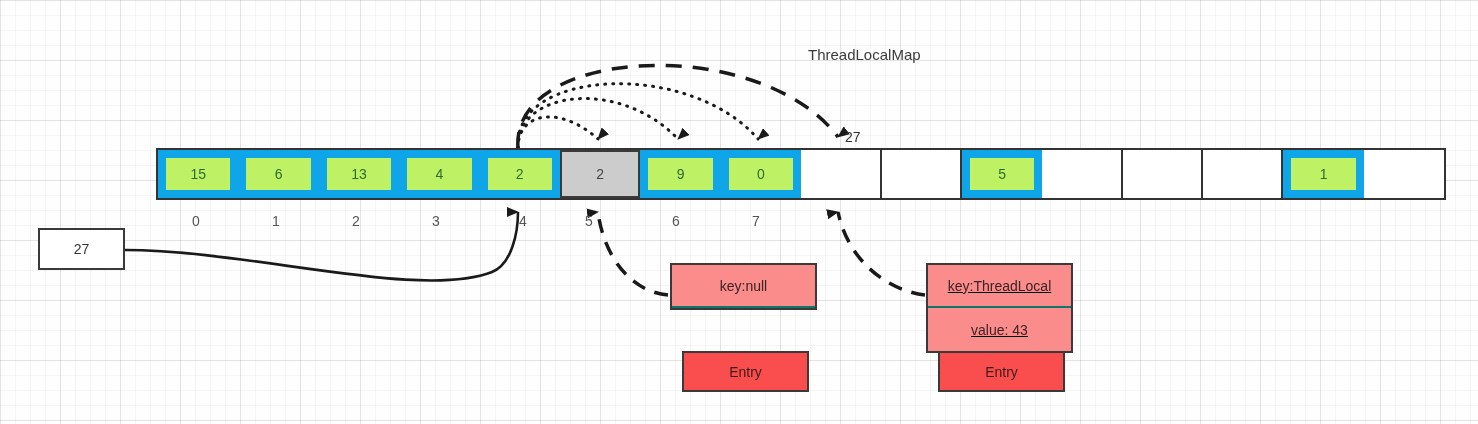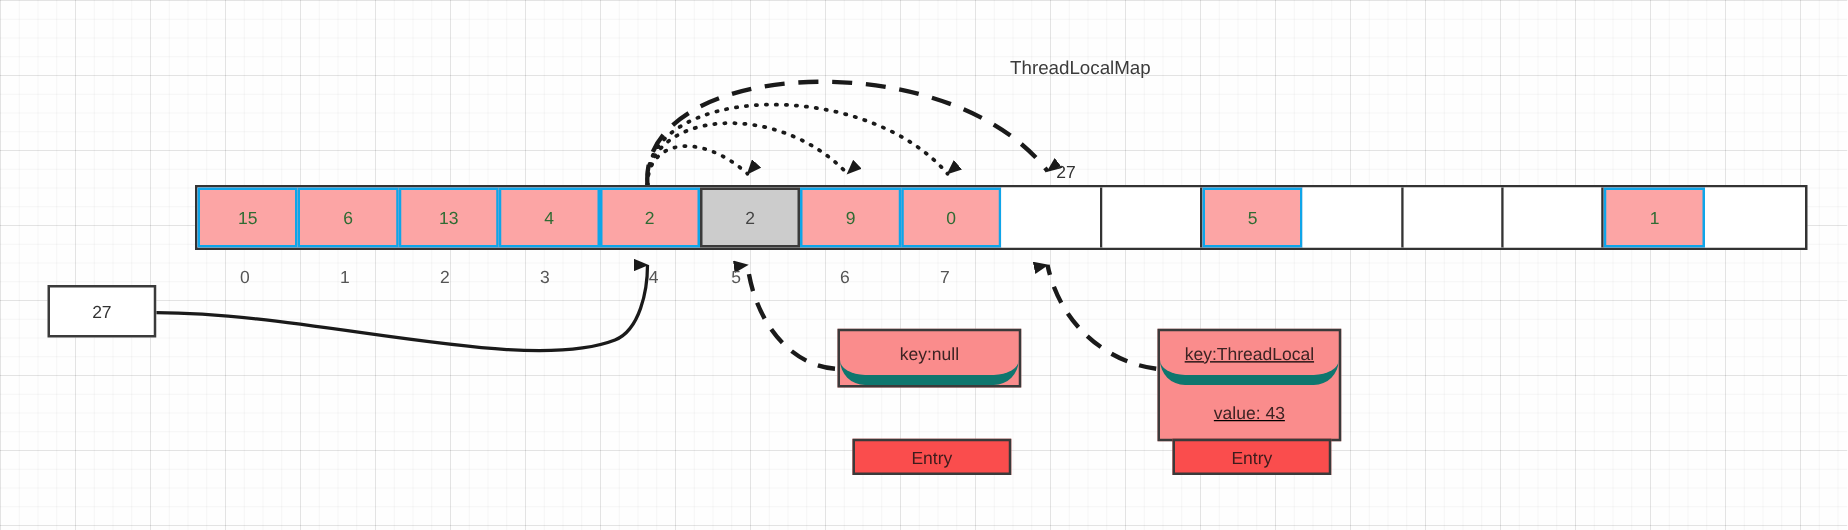--- a/index.html
+++ b/index.html
@@ -58,22 +58,22 @@
     display: flex;
     align-items: center;
     justify-content: center;
     font-size: 14px;
     border-right: 2px solid #333333;
     background: #ffffff;
     color: #333333;
   }
   .cell:last-child { border-right: none; }
   .cell.green {
-    background: #fca5a5;
-    border: 2px solid #0ea5e9;
+    background: #bef264;
+    border: 8px solid #0ea5e9;
     color: #2f6b33;
   }
   .cell.gray {
     background: #cccccc;
     border: 2px solid #3a3a3a;
     color: #444444;
   }
 
   
   .idx-label {
@@ -121,27 +121,27 @@
   }
   .entry-row {
     height: 43px;
     display: flex;
     align-items: center;
     justify-content: center;
     font-size: 14px;
     color: #3d2323;
     box-sizing: border-box;
   }
-  .entry-row.top { border-bottom: 8px solid #0f766e; border-radius: 20px; }
+  .entry-row.top { border-bottom: 2px solid #0f766e; }
   .entry-tag {
     position: absolute;
     left: 12px;
     top: 88px;
     width: 127px;
-    height: 29px;
+    height: 41px;
     border: 2px solid #3a3a3a;
     background: #fa4d4d;
     display: flex;
     align-items: center;
     justify-content: center;
     font-size: 14px;
     color: #3d1c1c;
     box-sizing: border-box;
   }
 </style>

